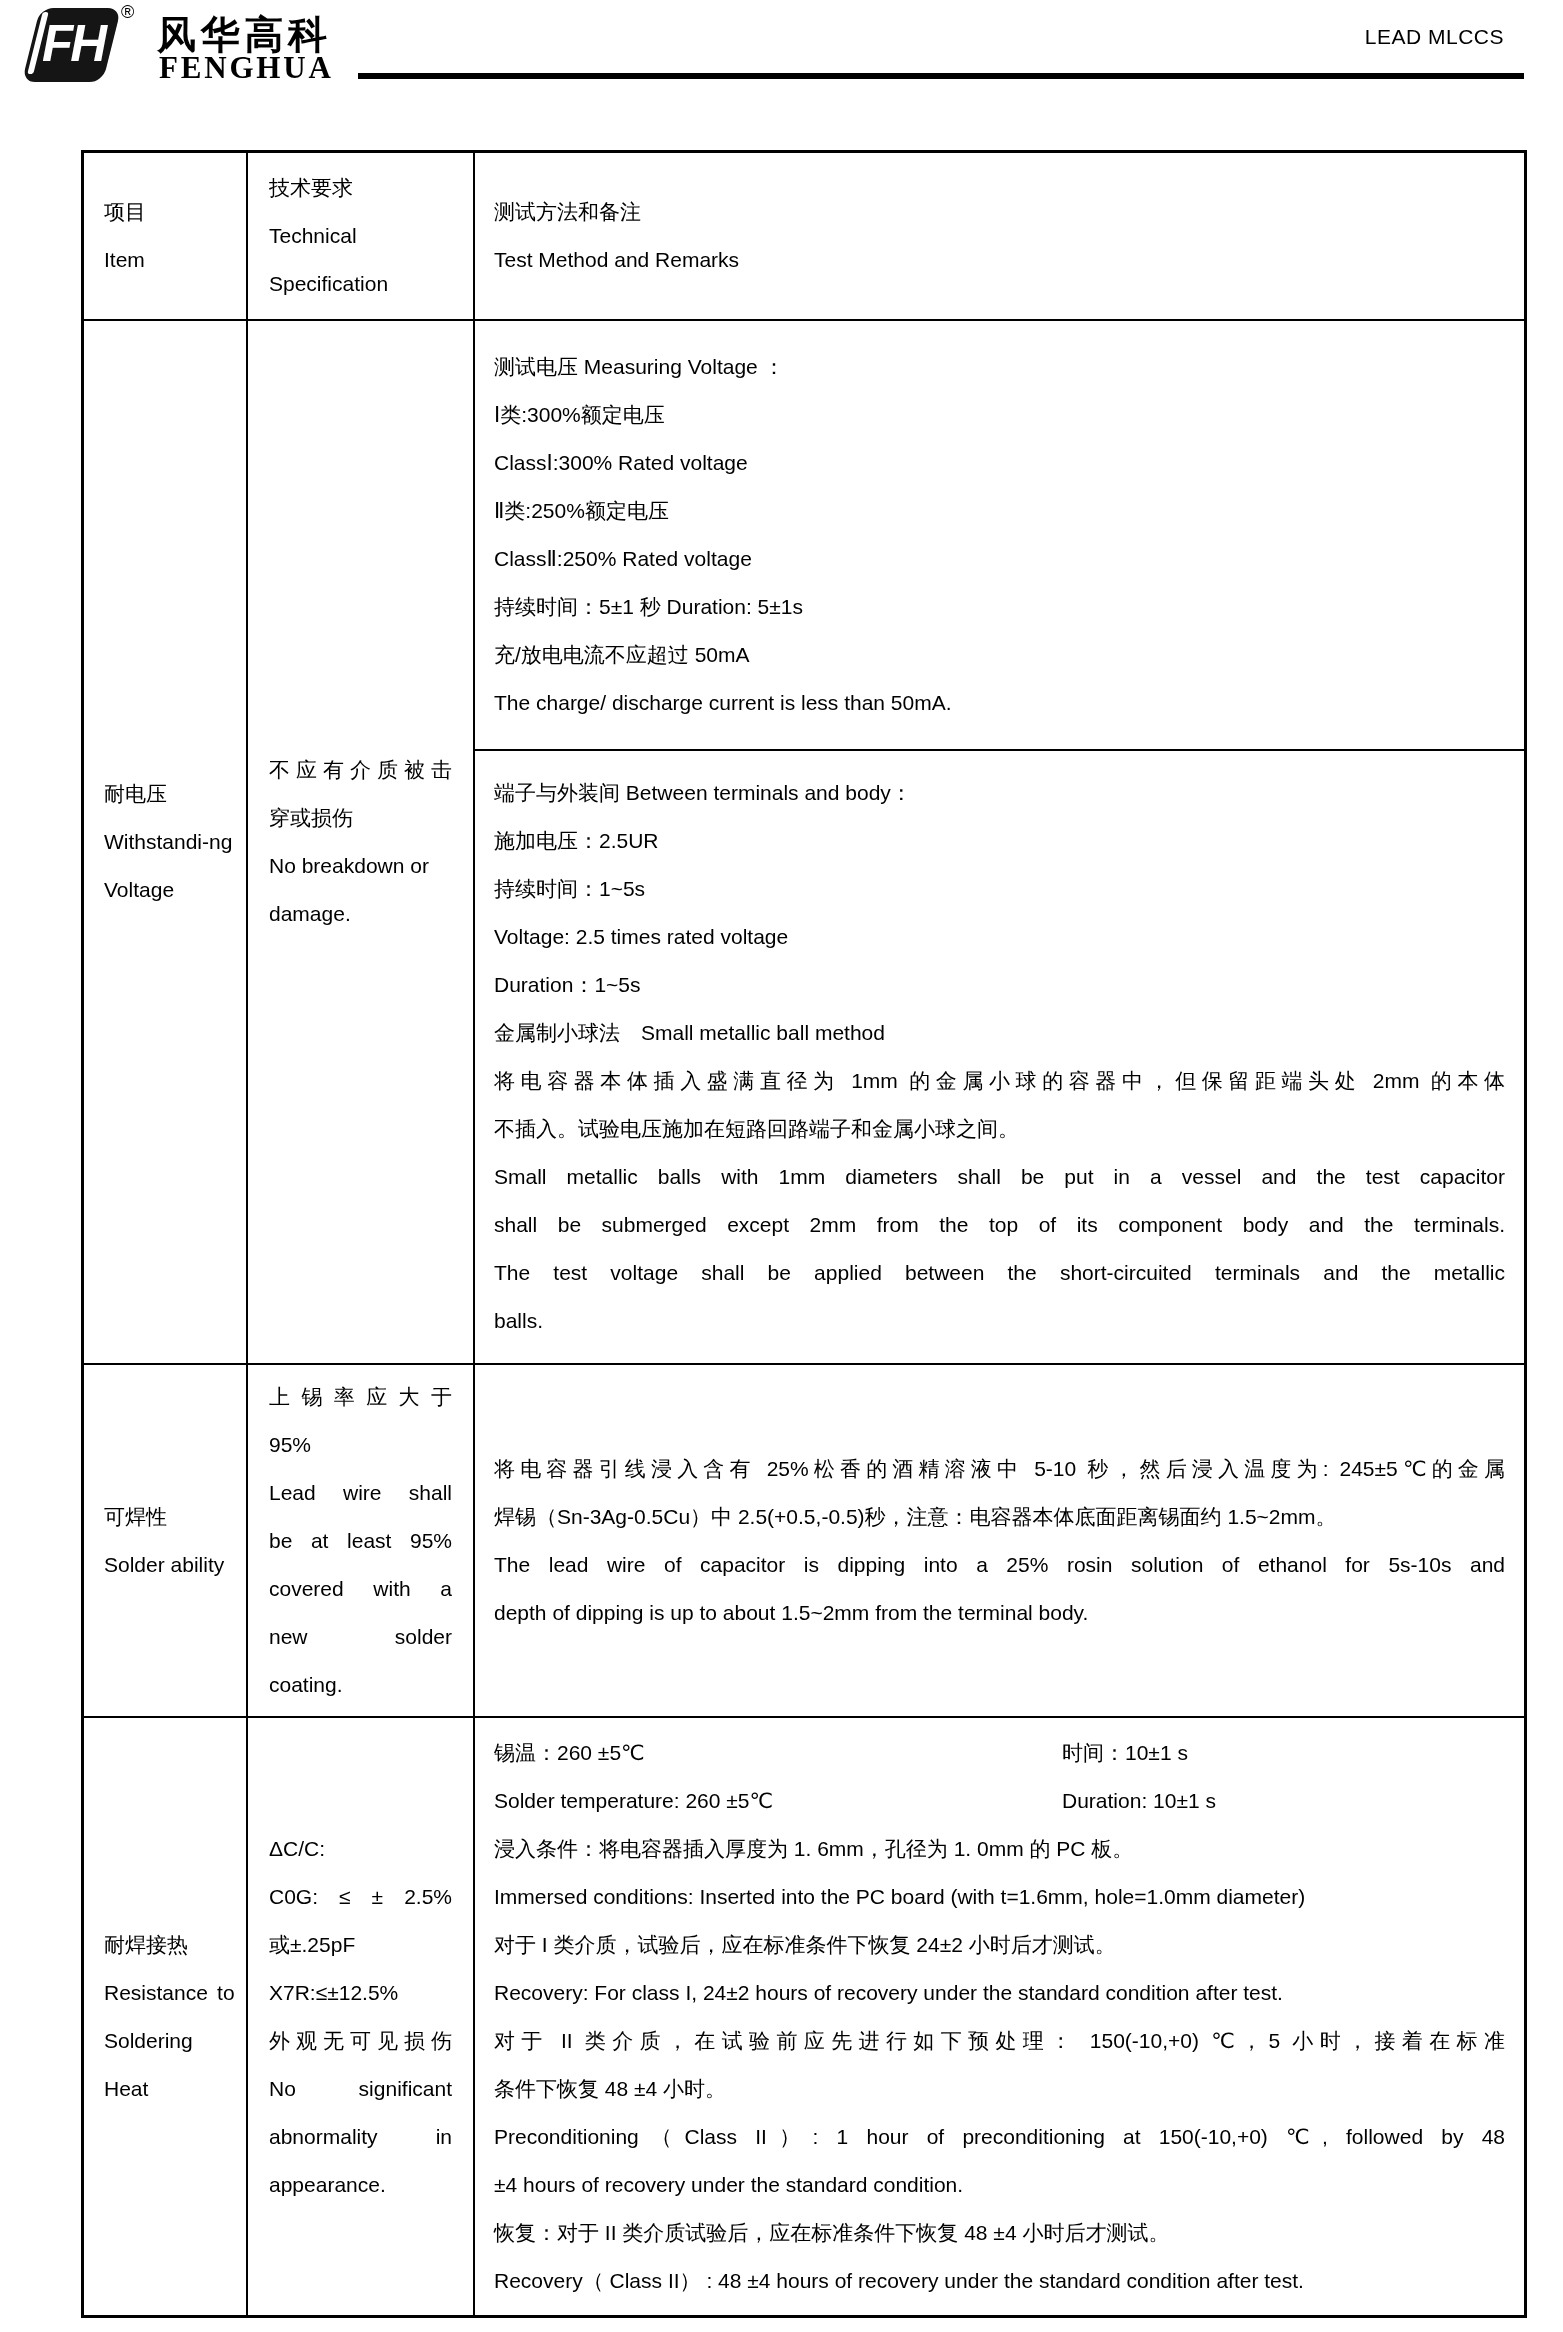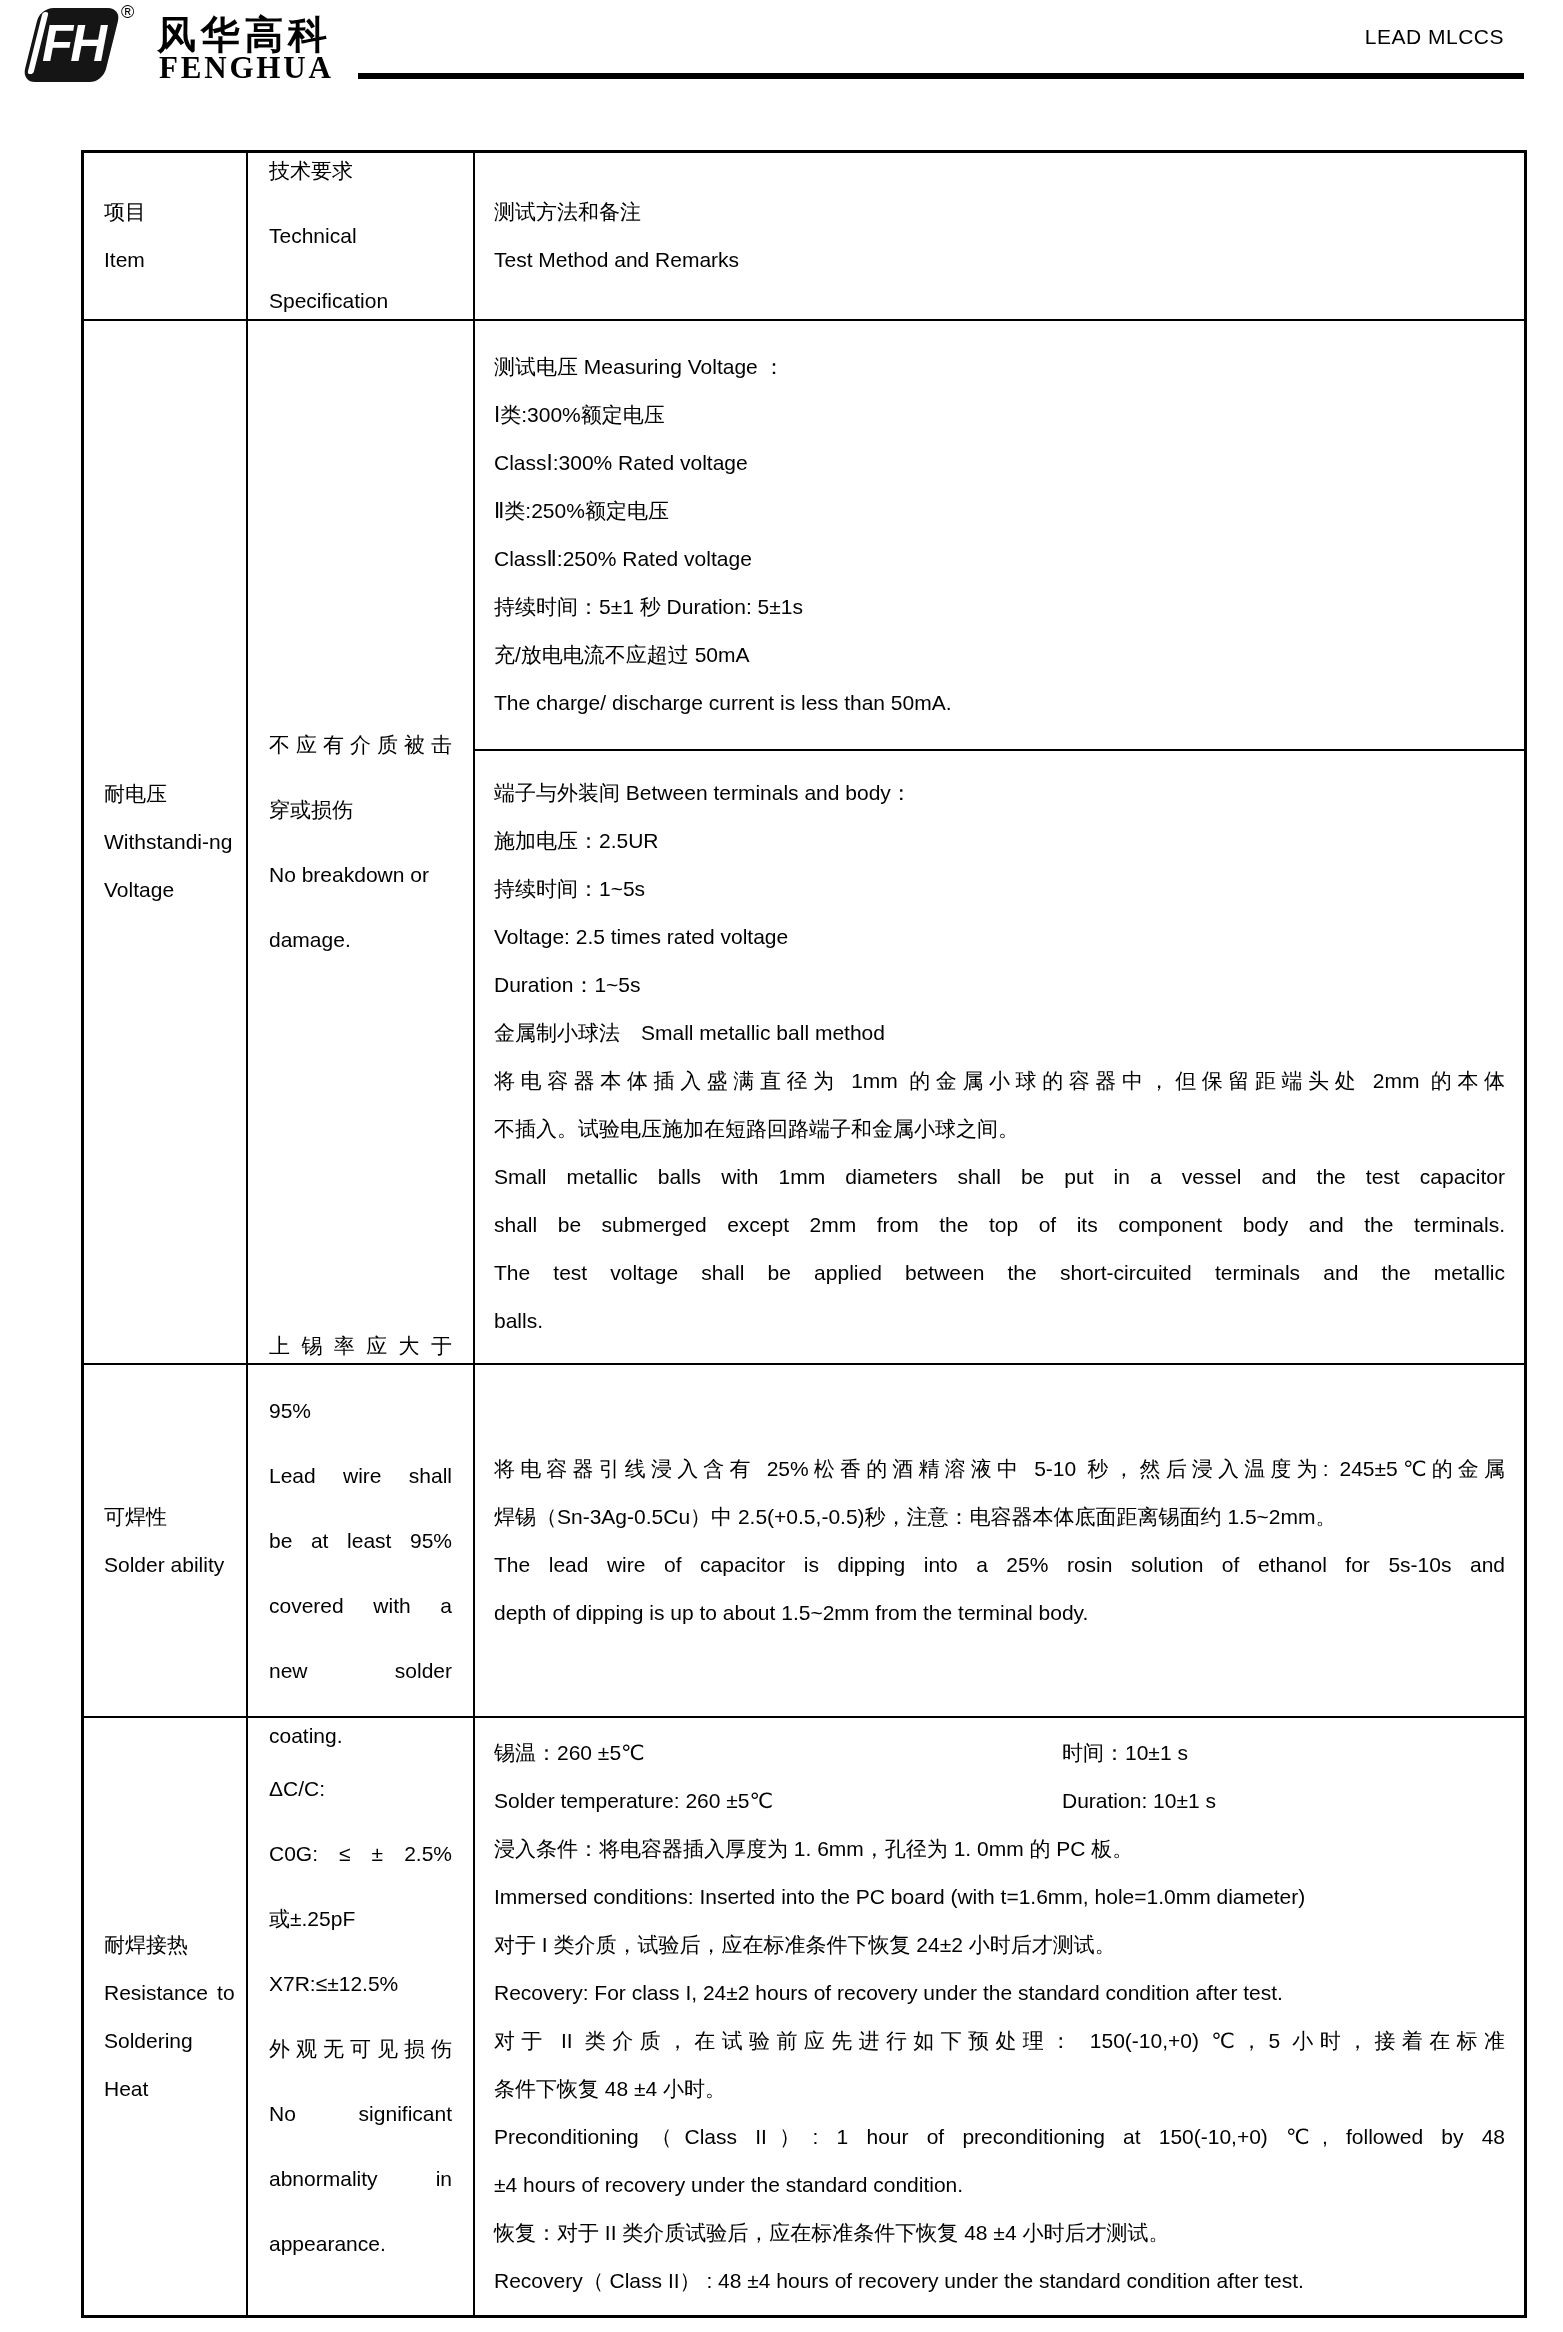--- a/index.html
+++ b/index.html
@@ -27,21 +27,21 @@
   .tbl { position:absolute; left:81px; top:150px; width:1446px; height:2168px;
     border:3.8px solid #000; font-size:21px; display:flex; flex-direction:column; }
   .trow { display:flex; border-top:2.8px solid #000; }
   .trow.first { border-top:none; }
   .hrow { height:166px; }
   .r2 { height:1044px; }
   .r3 { height:353px; }
   .r4 { flex:1; }
   .c { display:flex; flex-direction:column; justify-content:center; }
   .c1 { width:162px; padding:0 11.4px 0 20px; }
-  .c2 { width:227px; border-left:2.8px solid #000; padding:0 21px;gap:17px; }
+  .c2 { width:227px; border-left:2.8px solid #000; padding:0 21px; }
   .c3 { flex:1; border-left:2.8px solid #000; padding:8px 19px; }
   .c3split { flex:1; border-left:2.8px solid #000; display:flex; flex-direction:column; }
   .sub { display:flex; flex-direction:column; justify-content:center; padding:0 19px; }
   .subA { height:428px;border-radius:18px; }
   .subB { flex:1; border-top:2.8px solid #000; }
   .ln { line-height:48px; white-space:nowrap; }
   .j  { text-align:justify; text-align-last:justify; white-space:normal; }
   .pair { display:flex; line-height:48px; white-space:nowrap; }
   .pl { width:568px; }
 </style>

